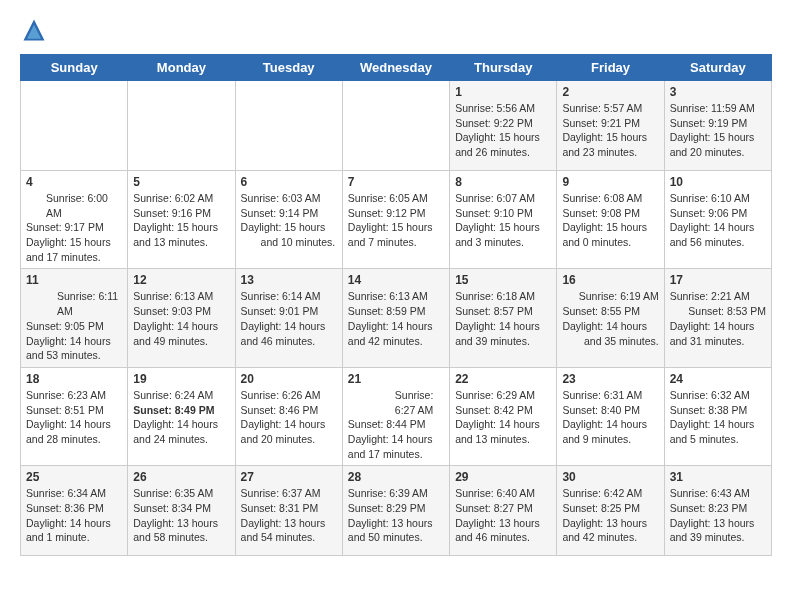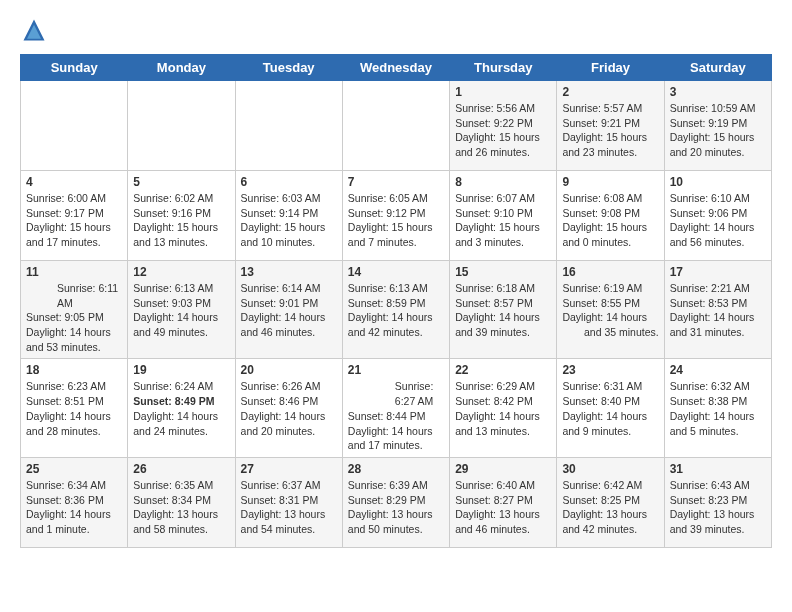--- a/index.html
+++ b/index.html
@@ -132,47 +132,47 @@
         </td>
         <td>
           <span class="day-num">2</span>
           <span style="display: block; line-height: 1.4;">Sunrise: 5:57 AM</span>
           <span style="display: block; line-height: 1.4;">Sunset: 9:21 PM</span>
           <span style="display: block; line-height: 1.4;">Daylight: 15 hours</span>
           <span style="display: block; line-height: 1.4;">and 23 minutes.</span>
         </td>
         <td>
           <span class="day-num">3</span>
-          <span style="display: block; line-height: 1.4;">Sunrise: 10:59 AM</span>
+          <span style="display: block; line-height: 1.4;">Sunrise: 11:59 AM</span>
           <span style="display: block; line-height: 1.4;">Sunset: 9:19 PM</span>
           <span style="display: block; line-height: 1.4;">Daylight: 15 hours</span>
           <span style="display: block; line-height: 1.4;">and 20 minutes.</span>
         </td>
       </tr>
       <tr>
         <td>
           <span class="day-num">4</span>
-          <span style="display: block; line-height: 1.4;">Sunrise: 6:00 AM</span>
+          <span style="display: block; line-height: 1.4; margin-left: 20px;">Sunrise: 6:00 AM</span>
           <span style="display: block; line-height: 1.4;">Sunset: 9:17 PM</span>
           <span style="display: block; line-height: 1.4;">Daylight: 15 hours</span>
           <span style="display: block; line-height: 1.4;">and 17 minutes.</span>
         </td>
         <td>
           <span class="day-num">5</span>
           <span style="display: block; line-height: 1.4;">Sunrise: 6:02 AM</span>
           <span style="display: block; line-height: 1.4;">Sunset: 9:16 PM</span>
           <span style="display: block; line-height: 1.4;">Daylight: 15 hours</span>
           <span style="display: block; line-height: 1.4;">and 13 minutes.</span>
         </td>
         <td>
           <span class="day-num">6</span>
           <span style="display: block; line-height: 1.4;">Sunrise: 6:03 AM</span>
           <span style="display: block; line-height: 1.4;">Sunset: 9:14 PM</span>
           <span style="display: block; line-height: 1.4;">Daylight: 15 hours</span>
-          <span style="display: block; line-height: 1.4;">and 10 minutes.</span>
+          <span style="display: block; line-height: 1.4; margin-left: 20px;">and 10 minutes.</span>
         </td>
         <td>
           <span class="day-num">7</span>
           <span style="display: block; line-height: 1.4;">Sunrise: 6:05 AM</span>
           <span style="display: block; line-height: 1.4;">Sunset: 9:12 PM</span>
           <span style="display: block; line-height: 1.4;">Daylight: 15 hours</span>
           <span style="display: block; line-height: 1.4;">and 7 minutes.</span>
         </td>
         <td>
           <span class="day-num">8</span>
@@ -227,29 +227,29 @@
         </td>
         <td>
           <span class="day-num">15</span>
           <span style="display: block; line-height: 1.4;">Sunrise: 6:18 AM</span>
           <span style="display: block; line-height: 1.4;">Sunset: 8:57 PM</span>
           <span style="display: block; line-height: 1.4;">Daylight: 14 hours</span>
           <span style="display: block; line-height: 1.4;">and 39 minutes.</span>
         </td>
         <td>
           <span class="day-num">16</span>
-          <span style="display: block; line-height: 1.4;">Sunrise: 6:19 AM</span>
+          <span style="display: block; line-height: 1.4; text-align: right;">Sunrise: 6:19 AM</span>
           <span style="display: block; line-height: 1.4;">Sunset: 8:55 PM</span>
           <span style="display: block; line-height: 1.4;">Daylight: 14 hours</span>
           <span style="display: block; line-height: 1.4; text-align: right;">and 35 minutes.</span>
         </td>
         <td>
           <span class="day-num">17</span>
           <span style="display: block; line-height: 1.4;">Sunrise: 2:21 AM</span>
-          <span style="display: block; line-height: 1.4;">Sunset: 8:53 PM</span>
+          <span style="display: block; line-height: 1.4; text-align: right;">Sunset: 8:53 PM</span>
           <span style="display: block; line-height: 1.4;">Daylight: 14 hours</span>
           <span style="display: block; line-height: 1.4;">and 31 minutes.</span>
         </td>
       </tr>
       <tr>
         <td>
           <span class="day-num">18</span>
           <span style="display: block; line-height: 1.4;">Sunrise: 6:23 AM</span>
           <span style="display: block; line-height: 1.4;">Sunset: 8:51 PM</span>
           <span style="display: block; line-height: 1.4;">Daylight: 14 hours</span>

